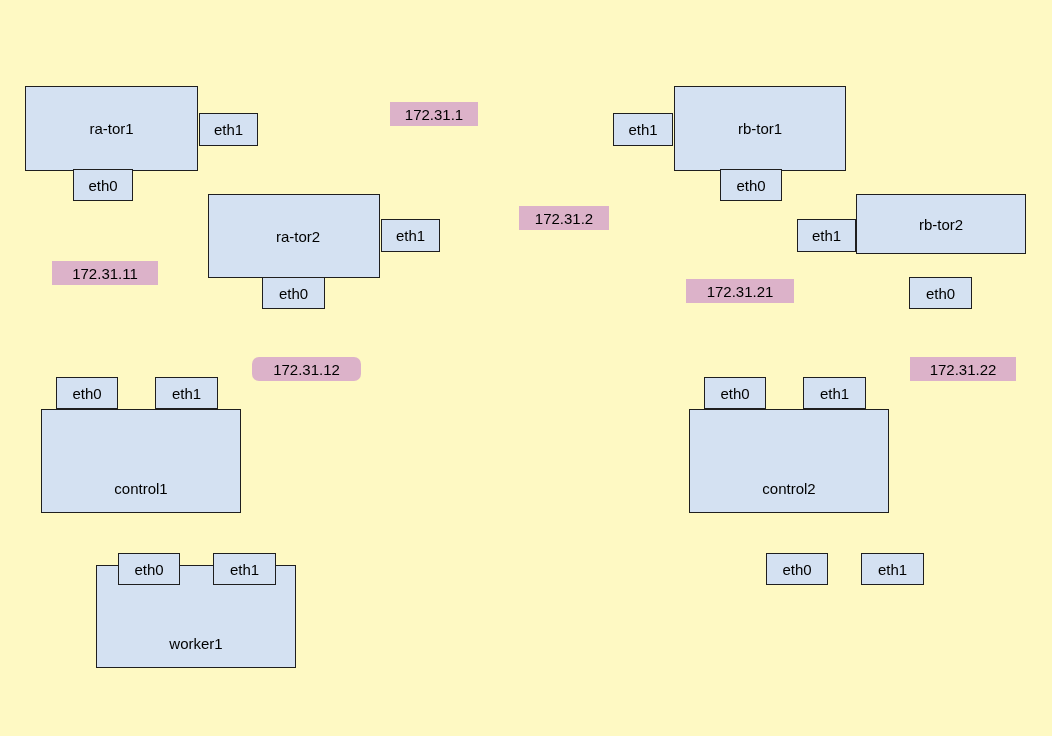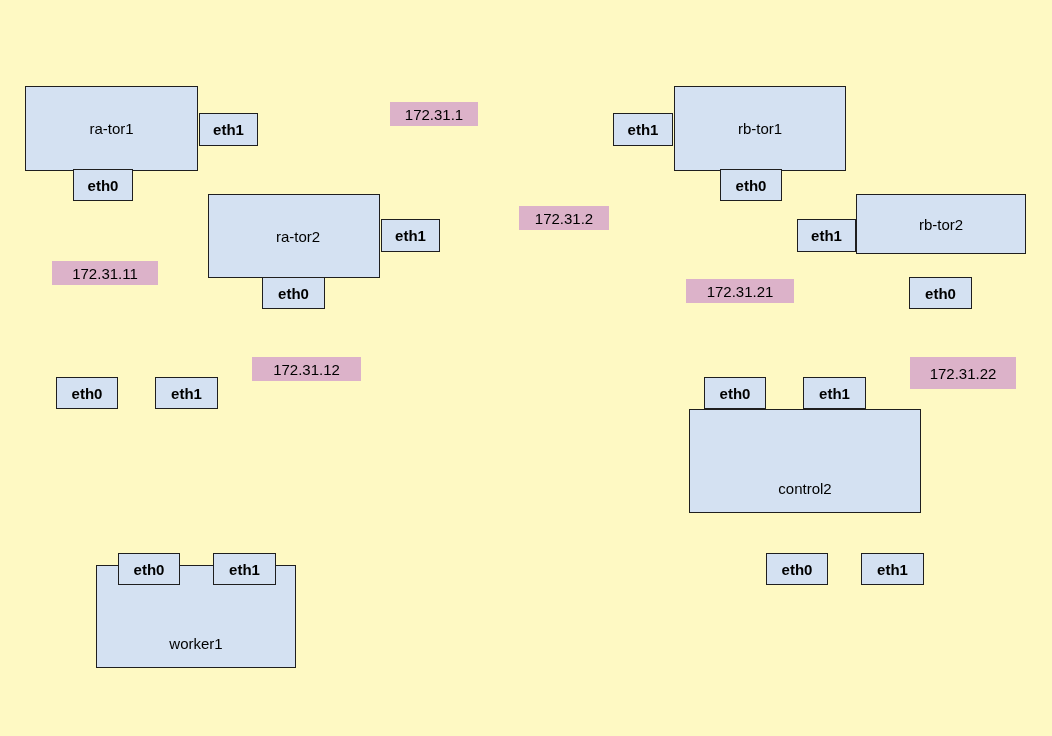--- a/index.html
+++ b/index.html
@@ -46,21 +46,20 @@
     box-sizing: border-box;
     background: #d4e1f2;
     border: 1px solid #1f1f1f;
     display: flex;
     align-items: center;
     justify-content: center;
     color: #000000;
     font-size: 15px;
     line-height: 1;
     z-index: 3;
-    font-weight: bold;
   }
   .netlabel {
     position: absolute;
     box-sizing: border-box;
     background: #dcb2c9;
     border: none;
     display: flex;
     align-items: center;
     justify-content: center;
     color: #000000;
@@ -80,21 +79,24 @@
     </div>
     <div class="node center-label" style="left: 208px; top: 194px; width: 172px; height: 84px; padding-left: 8px;">
       <span class="node-label">ra-tor2</span>
     </div>
     <div class="node center-label" style="left: 674px; top: 86px; width: 172px; height: 85px;">
       <span class="node-label">rb-tor1</span>
     </div>
     <div class="node center-label" style="left: 856px; top: 194px; width: 170px; height: 60px;">
       <span class="node-label">rb-tor2</span>
     </div>
-    <div class="node bottom-label" style="left: 689px; top: 409px; width: 232px; height: 104px;">
+    <div class="node bottom-label" style="left: 41px; top: 409px; width: 200px; height: 104px;">
+      <span class="node-label">control1</span>
+    </div>
+    <div class="node bottom-label" style="left: 689px; top: 409px; width: 200px; height: 104px;">
       <span class="node-label">control2</span>
     </div>
     <div class="node bottom-label" style="left: 96px; top: 565px; width: 200px; height: 103px;">
       <span class="node-label">worker1</span>
     </div>
     <div class="port" style="left: 199px; top: 113px; width: 59px; height: 33px;">
       <span>eth1</span>
     </div>
     <div class="port" style="left: 73px; top: 169px; width: 60px; height: 32px;">
       <span>eth0</span>
@@ -143,22 +145,22 @@
     </div>
     <div class="netlabel" style="left: 390px; top: 102px; width: 88px; height: 24px;">
       <span>172.31.1</span>
     </div>
     <div class="netlabel" style="left: 519px; top: 206px; width: 90px; height: 24px; text-align: right;">
       <span>172.31.2</span>
     </div>
     <div class="netlabel" style="left: 52px; top: 261px; width: 106px; height: 24px;">
       <span>172.31.11</span>
     </div>
-    <div class="netlabel" style="left: 252px; top: 357px; width: 109px; height: 24px;">
+    <div class="netlabel" style="left: 252px; top: 357px; width: 109px; height: 24px; border-radius: 7px;">
       <span>172.31.12</span>
     </div>
     <div class="netlabel" style="left: 686px; top: 279px; width: 108px; height: 24px;">
       <span>172.31.21</span>
     </div>
-    <div class="netlabel" style="left: 910px; top: 357px; width: 106px; height: 32px;">
+    <div class="netlabel" style="left: 910px; top: 357px; width: 106px; height: 24px;">
       <span>172.31.22</span>
     </div>
   </div>
 
 </body></html>

